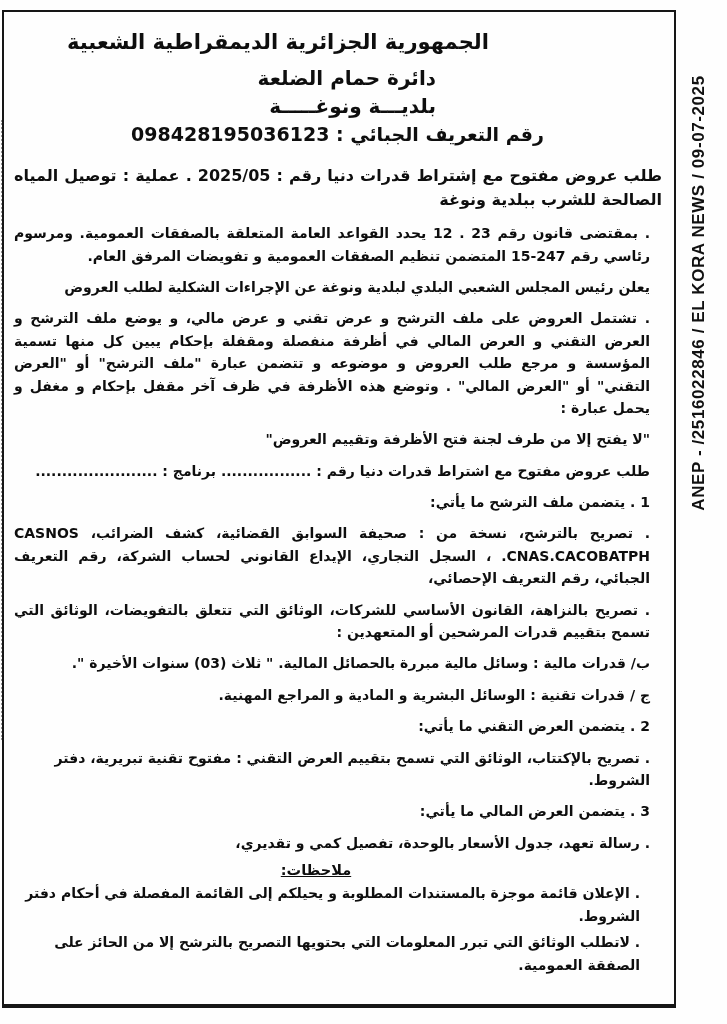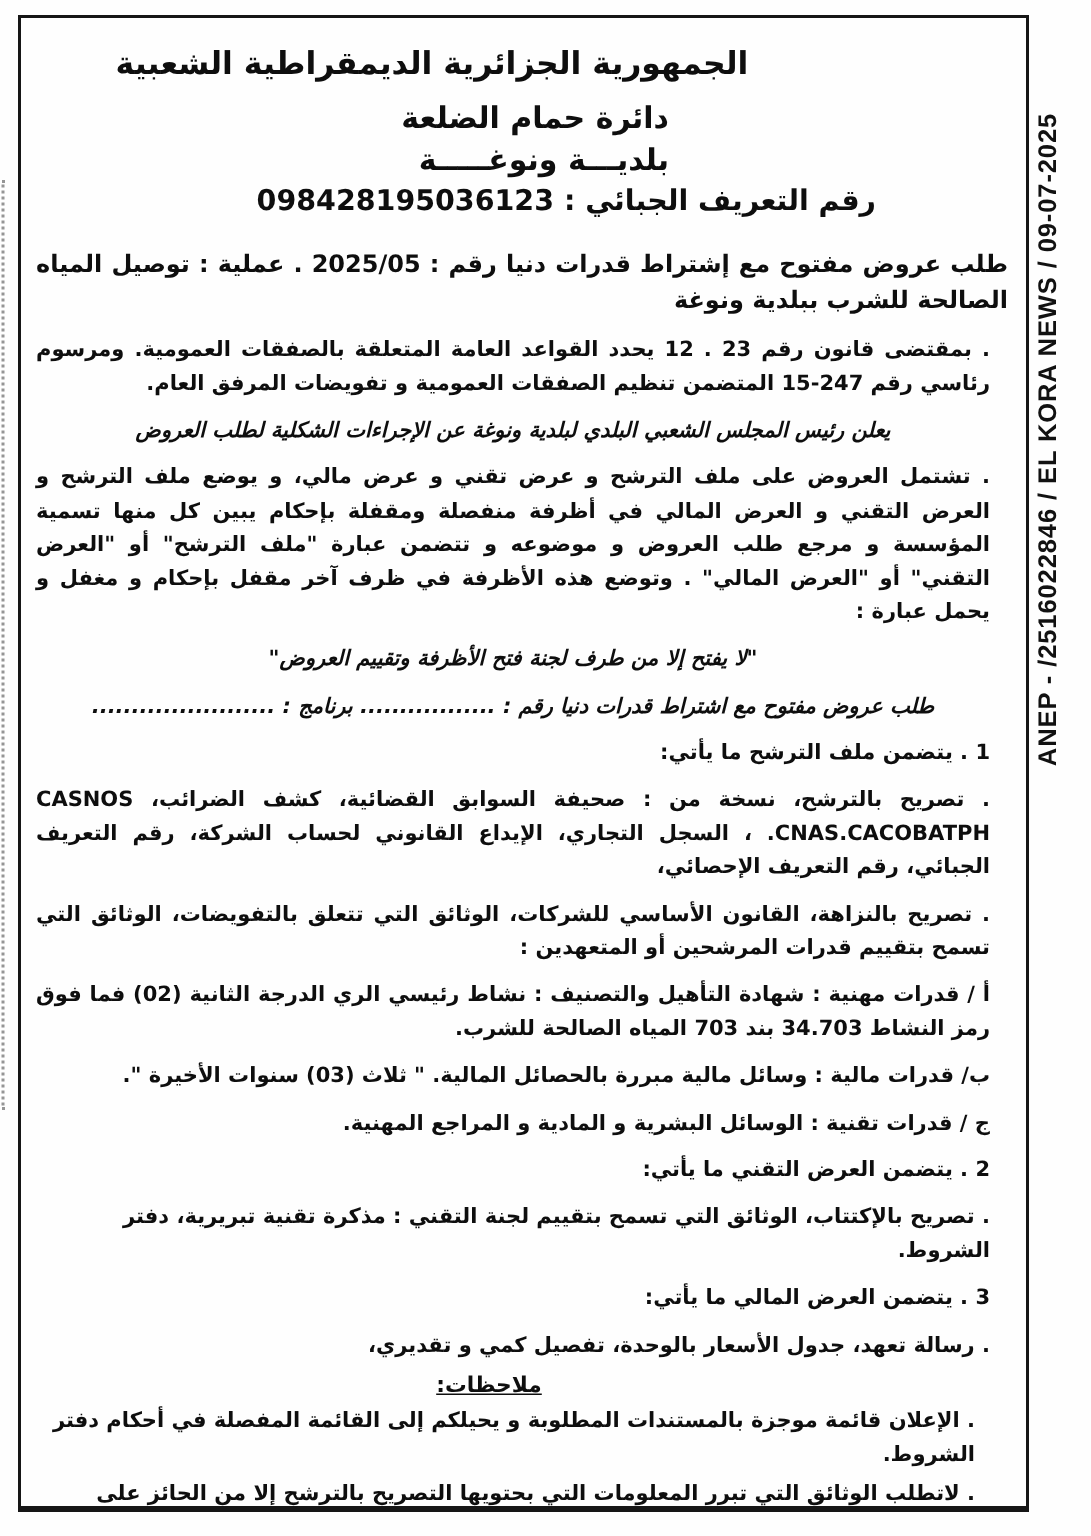--- a/index.html
+++ b/index.html
@@ -14,50 +14,50 @@
   .page{
     position:absolute;inset:0;
     background:#fefefe;
   }
   
   .page::before{
     content:"";position:absolute;left:1px;top:120px;height:620px;
     border-left:2px dotted #6a6a6a;opacity:.7;
   }
   .doc{
-    position:absolute;left:12px;top:10px;
+    position:absolute;left:2px;top:10px;
     width:674px;height:998px;
     border:2px solid #161616;
     border-bottom-width:4px;
     box-sizing:border-box;
     padding:14px 12px 6px 10px;
     direction:rtl;
     overflow:hidden;
   }
   .callig{
     font-weight:700;
     font-size:20px;
     line-height:1.42;
     letter-spacing:0.2px;
   }
   .hdr-center{text-align:center;font-size:21px;margin:2px 120px 6px 0;}
   .hdr-offset{margin-right:226px;text-align:right;}
-  .hdr-tax{margin-right:88px;text-align:right;font-size:19px;}
+  .hdr-tax{margin-right:118px;text-align:right;font-size:19px;}
   .title{
     margin:16px 0 0 0;
     font-size:16px;font-weight:700;
     text-align:justify;line-height:1.55;
   }
   p.body, div.body{
     margin:9px 12px 0 0;
     font-size:14px;font-weight:700;
     line-height:1.6;
   }
   .justify{text-align:justify;}
-  .center{text-align:center;font-style:italic;}
+  .center{}
   .right{text-align:right;}
   .tight{margin-top:4px;}
   .notes-title{
     margin:8px 44px 0 0;
     font-size:14.5px;font-weight:700;
     text-decoration:underline;
     text-align:center;
   }
   .note{
     margin:4px 22px 0 0;
@@ -100,26 +100,25 @@
 
     <p class="body justify">. تشتمل العروض على ملف الترشح و عرض تقني و عرض مالي، و يوضع ملف الترشح و العرض التقني و العرض المالي في أظرفة منفصلة ومقفلة بإحكام يبين كل منها تسمية المؤسسة و مرجع طلب العروض و موضوعه و تتضمن عبارة "ملف الترشح" أو "العرض التقني" أو "العرض المالي" . وتوضع هذه الأظرفة في ظرف آخر مقفل بإحكام و مغفل و يحمل عبارة :</p>
 
     <p class="body center tight">"لا يفتح إلا من طرف لجنة فتح الأظرفة وتقييم العروض"</p>
 
     <p class="body center tight">طلب عروض مفتوح مع اشتراط قدرات دنيا رقم : ................. برنامج : .......................</p>
 
     <p class="body right tight">1 . يتضمن ملف الترشح ما يأتي:</p>
     <p class="body justify tight">. تصريح بالترشح، نسخة من : صحيفة السوابق القضائية، كشف الضرائب، CASNOS .CNAS.CACOBATPH ، السجل التجاري، الإيداع القانوني لحساب الشركة، رقم التعريف الجبائي، رقم التعريف الإحصائي،</p>
     <p class="body justify tight">. تصريح بالنزاهة، القانون الأساسي للشركات، الوثائق التي تتعلق بالتفويضات، الوثائق التي تسمح بتقييم قدرات المرشحين أو المتعهدين :</p>
-    <p class="body justify tight">أ / قدرات مهنية : شهادة التأهيل والتصنيف : نشاط رئيسي الري الدرجة الثانية (02) فما فوق رمز النشاط 34.703 بند 703 المياه الصالحة للشرب.</p>
     <p class="body right tight">ب/ قدرات مالية : وسائل مالية مبررة بالحصائل المالية. " ثلاث (03) سنوات الأخيرة ".</p>
     <p class="body right tight">ج / قدرات تقنية : الوسائل البشرية و المادية و المراجع المهنية.</p>
 
     <p class="body right tight">2 . يتضمن العرض التقني ما يأتي:</p>
-    <p class="body right tight">. تصريح بالإكتتاب، الوثائق التي تسمح بتقييم لجنة التقني : مذكرة تقنية تبريرية، دفتر الشروط.</p>
+    <p class="body right tight">. تصريح بالإكتتاب، الوثائق التي تسمح بتقييم العرض التقني : مفتوح تقنية تبريرية، دفتر الشروط.</p>
 
     <p class="body right tight">3 . يتضمن العرض المالي ما يأتي:</p>
     <p class="body right tight">. رسالة تعهد، جدول الأسعار بالوحدة، تفصيل كمي و تقديري،</p>
 
     <div class="notes-title">ملاحظات:</div>
 
     <div class="note">. الإعلان قائمة موجزة بالمستندات المطلوبة و يحيلكم إلى القائمة المفصلة في أحكام دفتر الشروط.</div>
     <div class="note">. لاتطلب الوثائق التي تبرر المعلومات التي بحتويها التصريح بالترشح إلا من الحائز على الصفقة العمومية.</div>
 
   </div>

